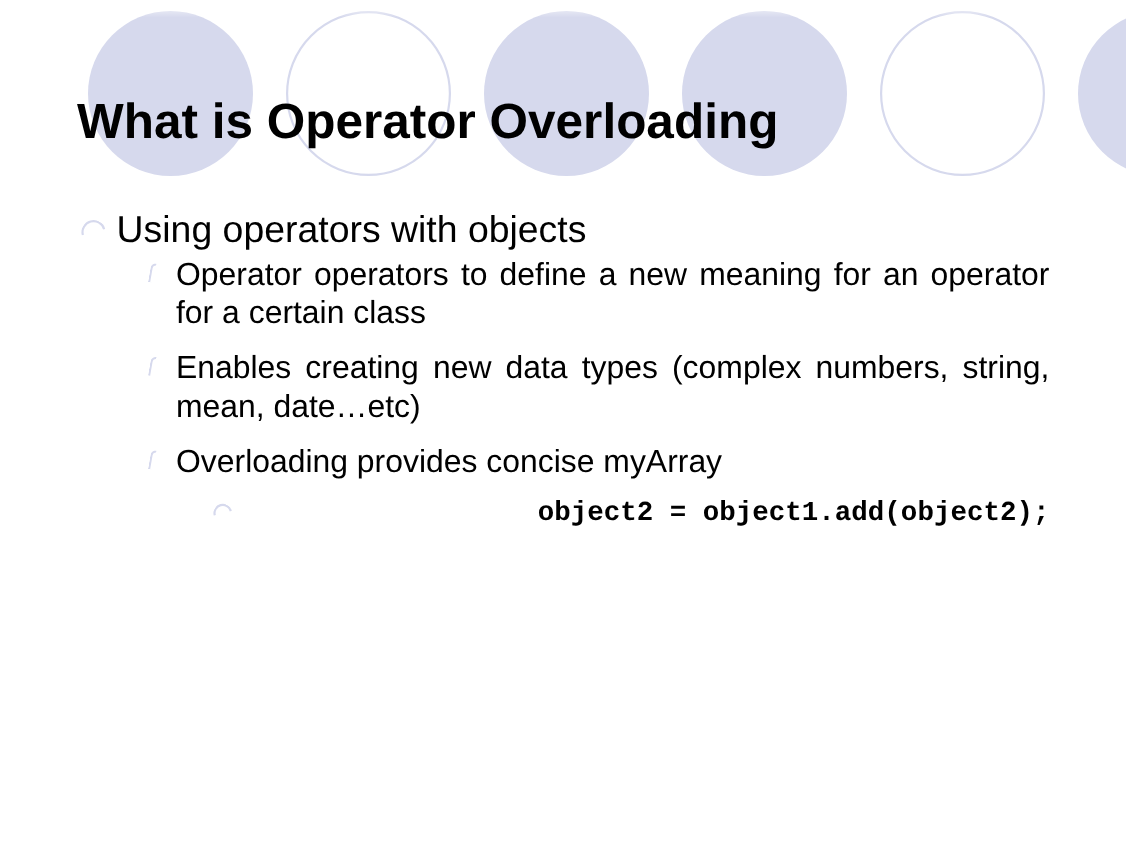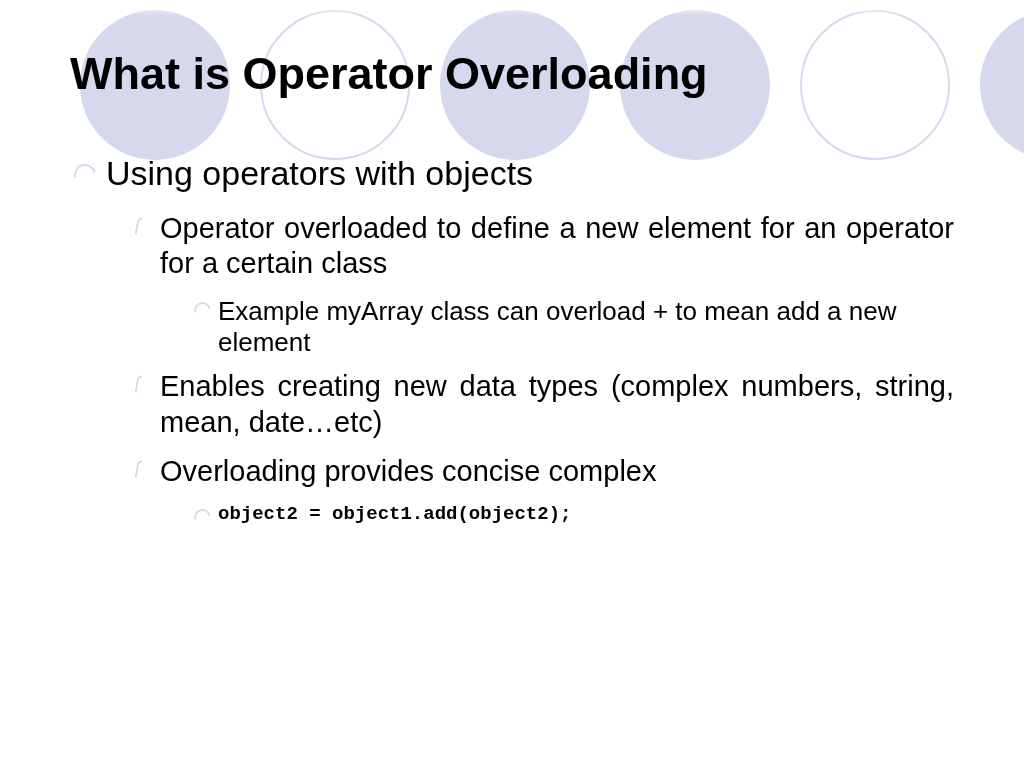--- a/index.html
+++ b/index.html
@@ -31,34 +31,34 @@
   .c4 { width: 150px; height: 150px; left: 620px; top: 10px; }
   .c5 { width: 150px; height: 150px; left: 800px; top: 10px; }
   .c6 { width: 150px; height: 150px; left: 980px; top: 10px; }
   .fade {
     position: absolute;
     top: 0; left: 0; width: 1024px; height: 16px;
     background: linear-gradient(#ffffff, rgba(255,255,255,0));
   }
   .content {
     position: relative;
-    padding: 48px 70px 0 70px;
+    padding: 84px 70px 0 70px;
   }
   .title {
     font-size: 45px;
     font-weight: bold;
     color: #000;
     margin-bottom: 54px;
   }
   .lvl1 {
     position: relative;
     padding-left: 36px;
     font-size: 34px;
     color: #000;
-    margin-bottom: 18px;
+    margin-bottom: 4px;
   }
   .lvl1::before {
     content: "";
     position: absolute;
     left: 4px; top: 10px;
     width: 18px; height: 18px;
     border: 2px solid #d6d9ed;
     border-right-color: transparent;
     border-bottom-color: transparent;
     border-radius: 50%;
@@ -100,21 +100,22 @@
     width: 13px; height: 13px;
     border: 2px solid #d6d9ed;
     border-right-color: transparent;
     border-bottom-color: transparent;
     border-radius: 50%;
     transform: rotate(30deg);
   }
   .code {
     font-family: "Courier New", Courier, monospace;
     font-weight: bold;
-    font-size: 19px;
+    font-size: 25px;
+    text-align: right;
   }
 </style>
 </head>
 <body>
 
 <div class="decorative-circles">
   <div class="circle filled c1"></div>
   <div class="circle outline c2"></div>
   <div class="circle filled c3"></div>
   <div class="circle filled c4"></div>
@@ -123,26 +124,23 @@
   <div class="fade"></div>
 </div>
 
 <div class="content">
   <h1 class="title">What is Operator Overloading</h1>
 
   <div class="lvl1">Using operators with objects</div>
 
   <div class="lvl2-wrap">
 
-    <div class="lvl2">Operator overloaded to define a new element for an operator for a certain class</div>
-    <div class="lvl3-wrap">
-      <div class="lvl3">Example myArray class can overload + to mean add a new element</div>
-    </div>
+    <div class="lvl2">Operator operators to define a new meaning for an operator for a certain class</div>
 
     <div class="lvl2">Enables creating new data types (complex numbers, string, mean, date…etc)</div>
 
-    <div class="lvl2">Overloading provides concise complex</div>
+    <div class="lvl2">Overloading provides concise myArray</div>
     <div class="lvl3-wrap">
       <div class="lvl3 code">object2 = object1.add(object2);</div>
     </div>
 
   </div>
 </div>
 
 </body></html>

